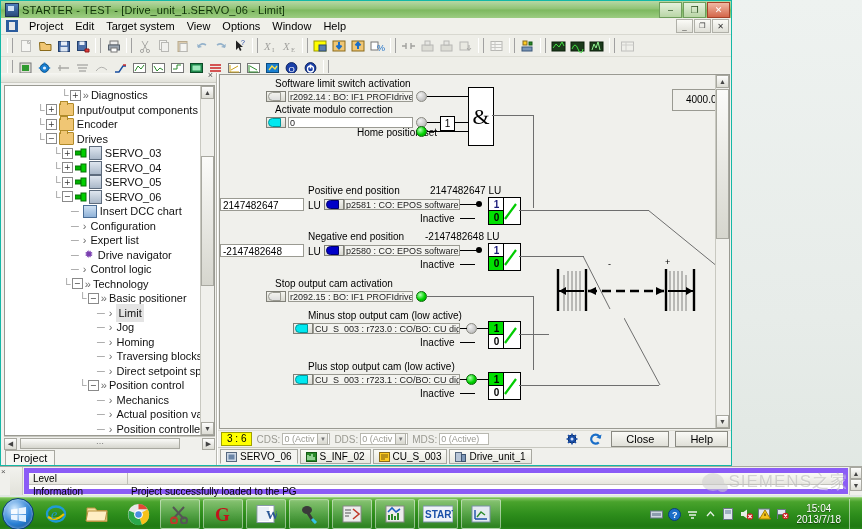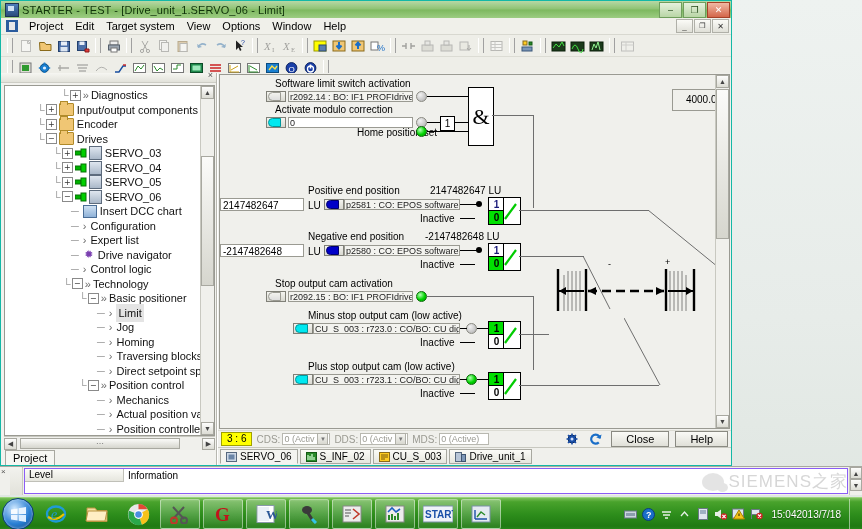--- a/index.html
+++ b/index.html
@@ -166,21 +166,21 @@
   .doctab{display:flex;align-items:center;gap:3px;font-size:10px;padding:1px 5px;
     border:1px solid #a8a8a0;background:linear-gradient(180deg,#fbfbf7,#e6e6de);}
   .doctab.active{background:#f4f4f0;border-bottom-color:#f4f4f0;}
   .dti{width:11px;height:10px;flex:none;}
 
   
   .msgpane{position:absolute;left:0;top:466px;width:862px;height:29px;
     background:#f0f0ec;border-top:1px solid #a8a8a0;box-sizing:border-box;display:flex;}
   .msg-close{width:9px;font-size:8px;color:#555;padding-left:1px;}
   .msg-rail{width:12px;background:linear-gradient(180deg,#f2f2ee,#e2e2da);border-right:1px solid #c8c8c0;}
-  .msg-table{flex:1;background:#fff;border:1px solid #8b5cf6;margin:1px;display:flex;}
+  .msg-table{flex:1;background:#fff;border:5px solid #8b5cf6;margin:1px;display:flex;flex-direction:column;}
   .msg-hdr{height:12px;display:flex;background:linear-gradient(180deg,#fbfbf7,#e6e6de);
     border-bottom:1px solid #c0c0b8;font-size:10px;}
   .msg-hdr div{border-right:1px solid #c0c0b8;padding:0 4px;line-height:11px;}
   .msg-row{display:flex;font-size:10px;line-height:13px;}
   .msg-row div{padding:0 4px;}
   .msg-vs{width:12px;background:#f0f0ec;border-left:1px solid #c8c8c0;}
 
   
   .watermark{position:absolute;right:14px;top:470px;display:flex;align-items:center;gap:4px;
     opacity:.55;pointer-events:none;}
@@ -196,21 +196,21 @@
     border-top:1px solid #9bd47c;display:flex;align-items:center;}
   .startorb{width:30px;height:30px;border-radius:50%;margin-left:2px;flex:none;
     background:radial-gradient(circle at 38% 32%,#cfe8ff,#2a7fd4 55%,#0b3f78);
     border:1px solid #0a3c72;box-shadow:0 0 3px rgba(255,255,255,.7) inset;
     display:flex;align-items:center;justify-content:center;}
   .tbtn{width:38px;height:28px;margin-left:3px;flex:none;display:flex;align-items:center;justify-content:center;}
   .tbtn.run{background:linear-gradient(180deg,rgba(255,255,255,.32),rgba(255,255,255,.06));
     border:1px solid rgba(255,255,255,.45);border-radius:2px;}
   .tray{margin-left:auto;display:flex;align-items:center;gap:5px;padding-right:4px;color:#fff;}
   .tray-icn{width:13px;height:13px;display:flex;align-items:center;justify-content:center;}
-  .clock{display:flex;align-items:center;font-size:10px;color:#fff;line-height:11px;
+  .clock{display:flex;flex-direction:column;align-items:center;font-size:10px;color:#fff;line-height:11px;
     text-shadow:0 1px 1px rgba(0,0,0,.5);padding:0 3px;}
   .showdesk{width:8px;height:30px;border-left:1px solid rgba(255,255,255,.5);}
 </style>
 </head>
 <body>
 
 <div class="app">
   <div class="desktop"></div>
 
   <div class="win">
@@ -964,20 +964,21 @@
 
   <div class="msgpane">
     <div class="msg-close">×</div>
     <div class="msg-rail"></div>
     <div class="msg-table">
       <div class="msg-hdr">
         <div style="width:90px;">Level</div>
       </div>
       <div class="msg-row">
         <div style="width:90px;">Information</div>
+        <div style="flex:1;">Project successfully loaded to the PG</div>
       </div>
     </div>
     <div class="msg-vs">
       <div class="vsb-btn" style="height:12px;">▲</div>
       <div class="vsb-btn" style="height:12px;">▼</div>
     </div>
   </div>
 
   <div class="watermark">
     <span class="wm-chat"></span>

